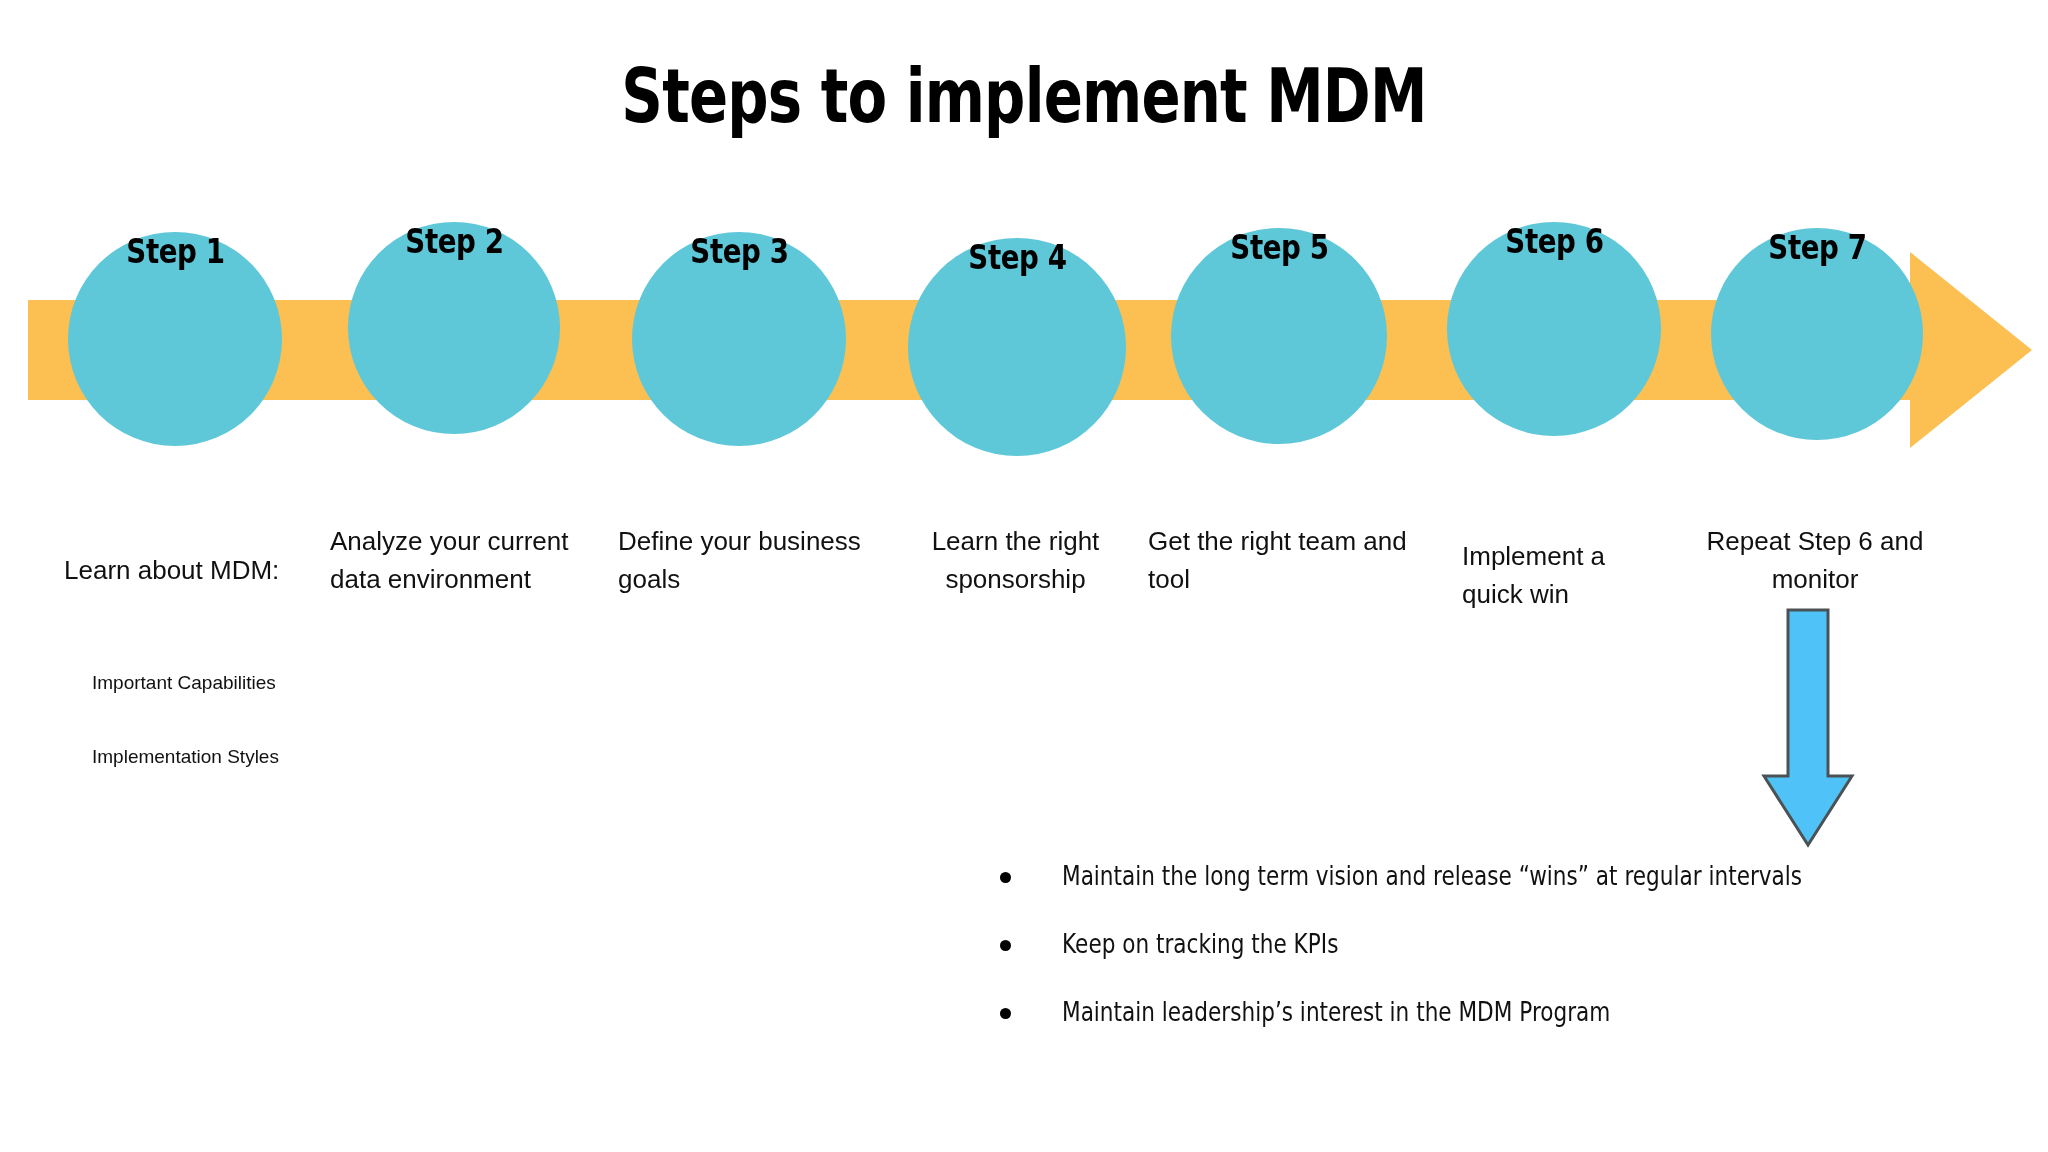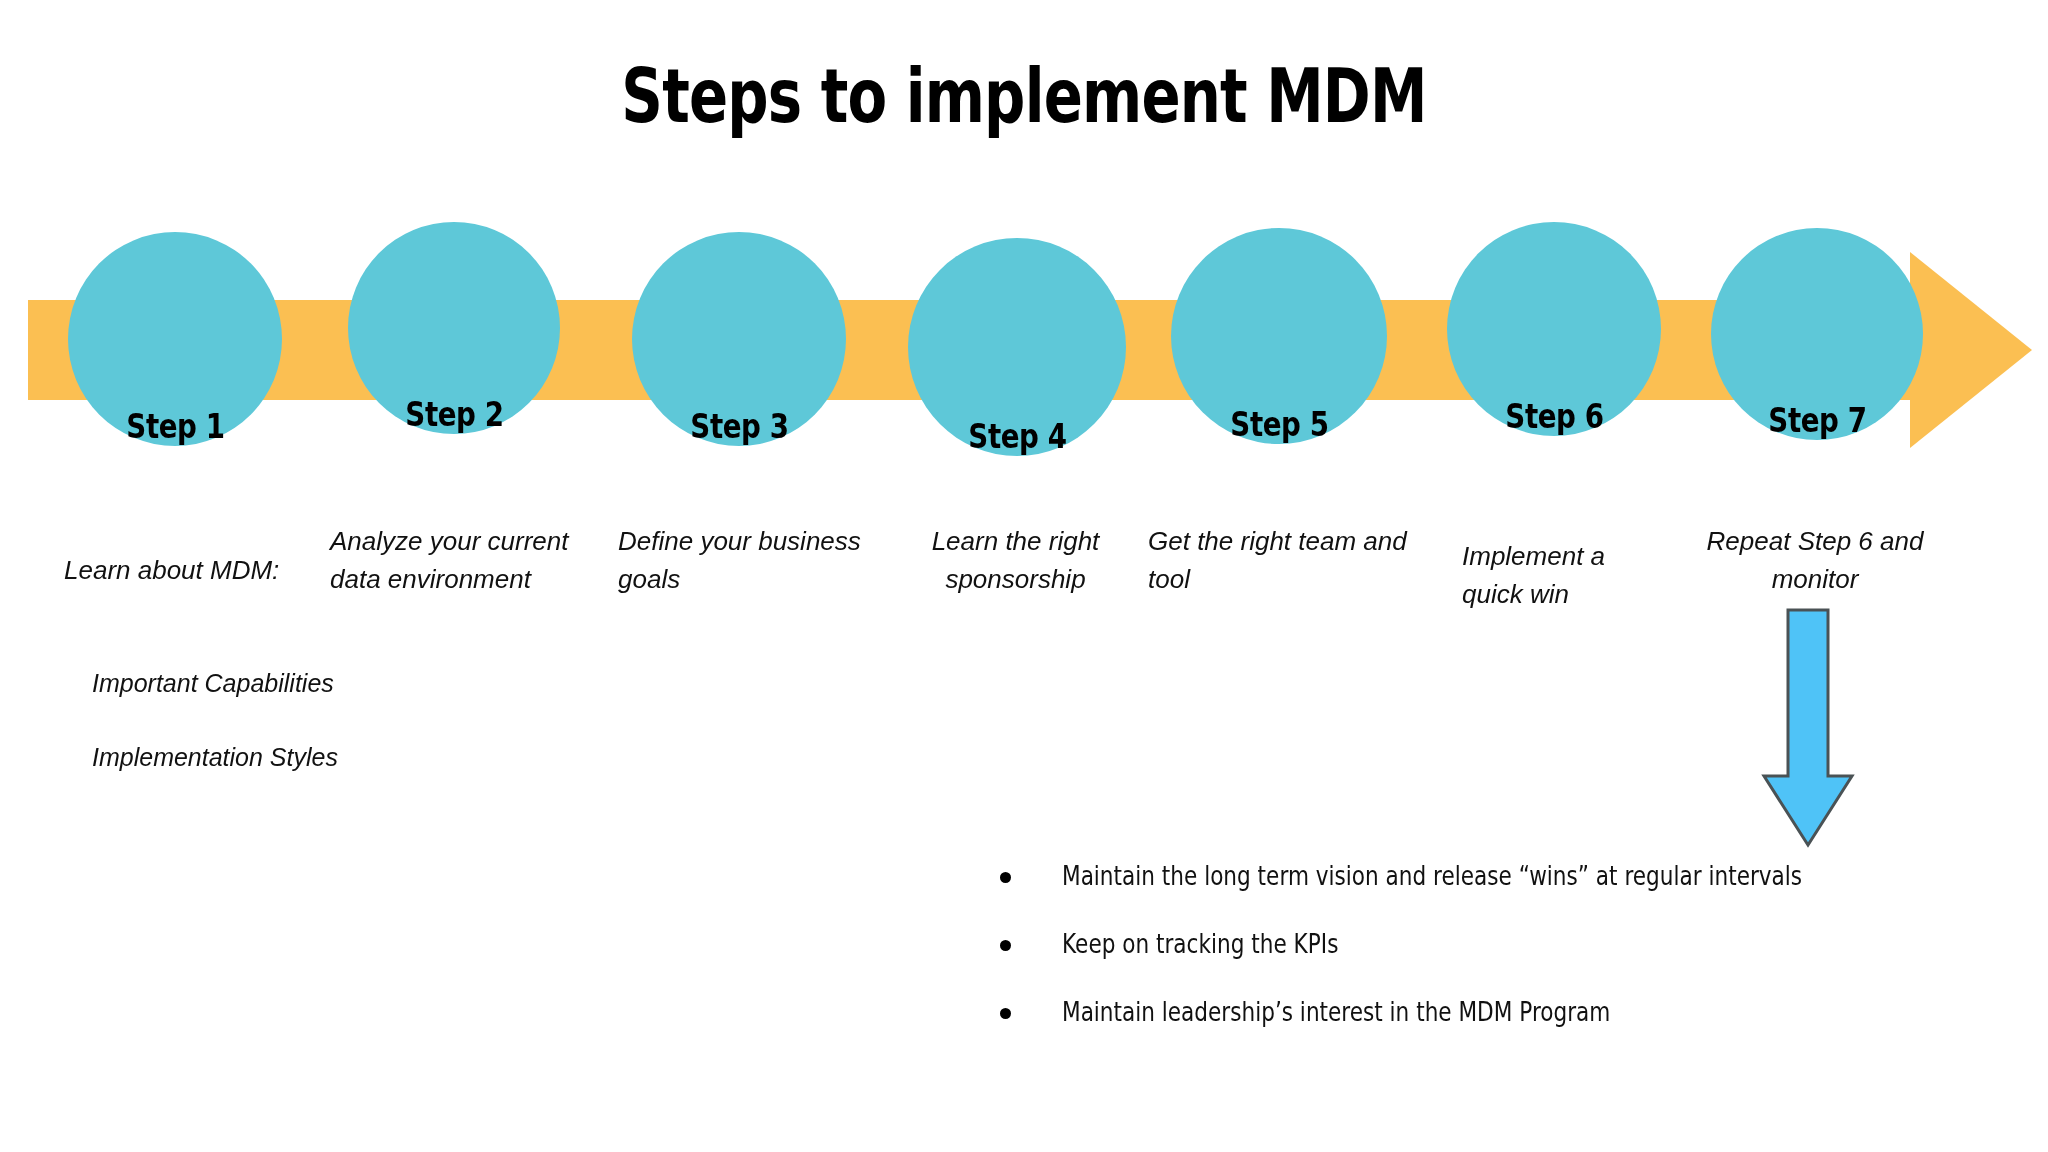--- a/index.html
+++ b/index.html
@@ -52,54 +52,53 @@
     border-bottom: 98px solid transparent;
     border-left: 122px solid #FBBF52;
   }
 
   
   .step-circle {
     position: absolute;
     border-radius: 50%;
     background: #5EC8D8;
     display: flex;
-    align-items: flex-end;
+    align-items: flex-start;
     justify-content: center;
   }
   .step-circle-label {
     font-family: "DejaVu Sans", sans-serif;
     font-weight: bold;
     font-size: 33px;
     color: #000000;
     transform: scaleX(0.84);
     white-space: nowrap;
     letter-spacing: -0.5px;
   }
 
   
   .step-caption {
     position: absolute;
     font-family: "Liberation Sans", sans-serif;
     font-size: 26px;
     line-height: 38px;
     color: #111111;
     white-space: pre-line;
-    font-style: italic;
   }
   .step-caption.center { text-align: center; }
   .step-caption.left   { text-align: left; }
 
   .sub-list {
     margin: 0;
     padding: 0;
     list-style: none;
   }
   .sub-list li {
     padding-left: 28px;
-    font-size: 25px;
+    font-size: 19px;
     line-height: 36px;
   }
 
   
   #down-arrow {
     position: absolute;
     left: 1760px;
     top: 608px;
     width: 96px;
     height: 240px;

